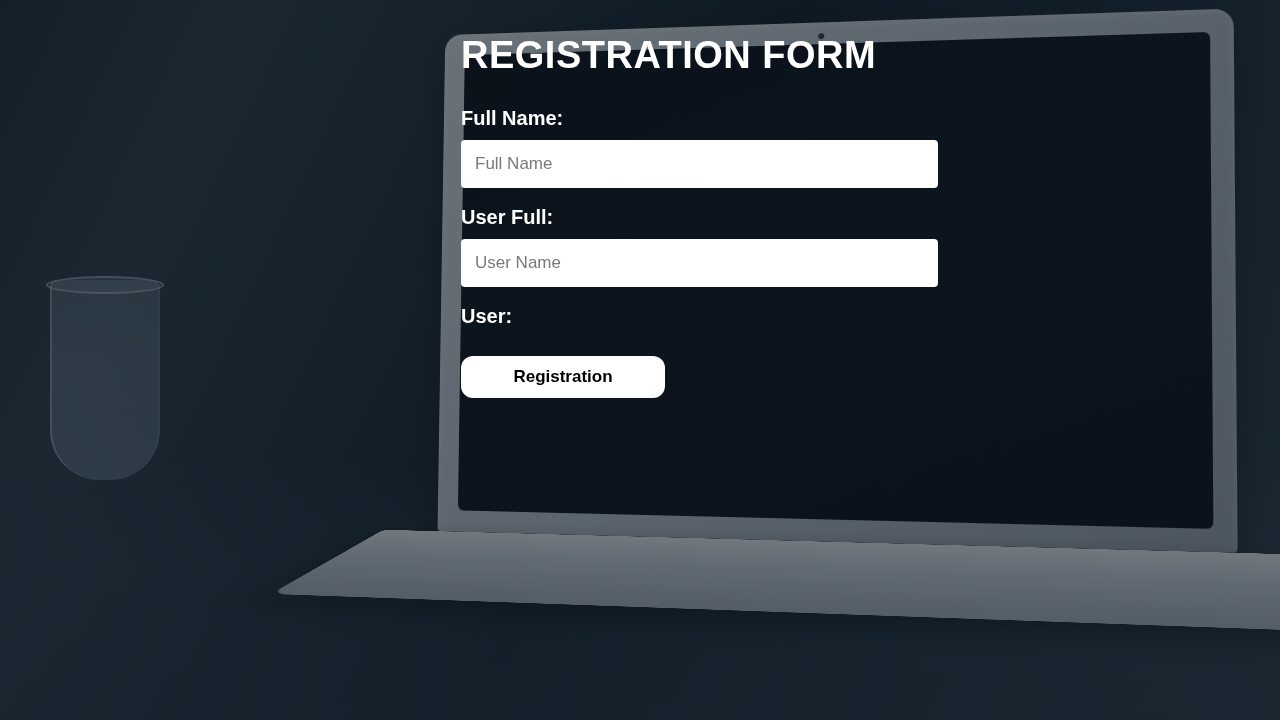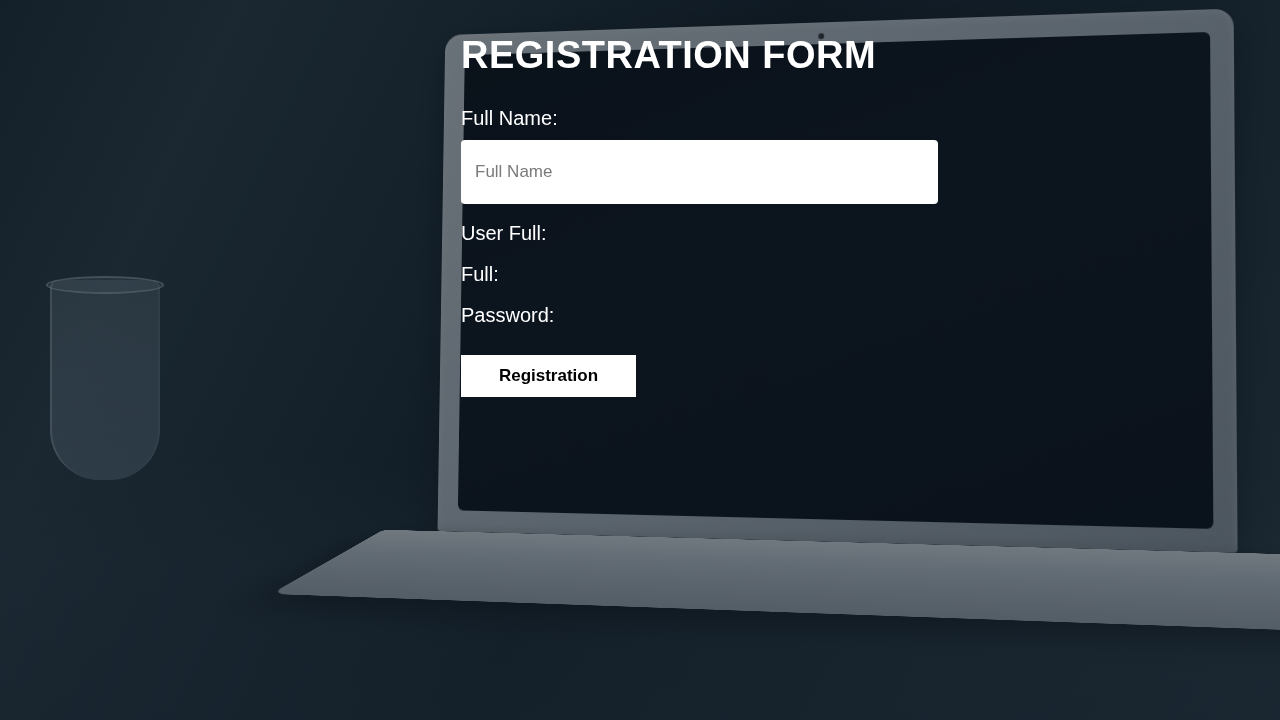--- a/index.html
+++ b/index.html
@@ -166,49 +166,49 @@
       color: #ffffff;
     }
     
     .form-group {
       margin-bottom: 18px;
     }
     
     .form-label {
       display: block;
       font-size: 20px;
-      font-weight: 400;
+      font-weight: 700;
       color: #ffffff;
       margin-bottom: 10px;
     }
     
     .form-input {
       width: 477px;
-      height: 64px;
+      height: 48px;
       background: #ffffff;
       border: none;
       border-radius: 4px;
       padding: 16px 14px;
       font-size: 17px;
       color: #333;
       font-family: Arial, Helvetica, sans-serif;
       outline: none;
     }
     
     .form-input::placeholder {
       color: #7a7a7a;
     }
     
     .submit-button {
       margin-top: 10px;
-      width: 175px;
+      width: 204px;
       height: 42px;
       background: #ffffff;
       border: none;
-      border-radius: 0;
+      border-radius: 12px;
       font-size: 17px;
       font-weight: 700;
       color: #000000;
       font-family: Arial, Helvetica, sans-serif;
       cursor: pointer;
       text-align: center;
     }
   </style>
 </head>
 <body>
@@ -234,24 +234,24 @@
 <div class="form-container">
   <h1 class="form-title">REGISTRATION FORM</h1>
   
   <div class="form-group">
     <label class="form-label">Full Name:</label>
     <input type="text" class="form-input" placeholder="Full Name" style="">
   </div>
   
   <div class="form-group">
     <label class="form-label">User Full:</label>
-  </div>
-  
-  <div class="form-group">
-    <label class="form-label">Full:</label>
-  </div>
-  
-  <div class="form-group">
-    <label class="form-label">Password:</label>
+    <input type="text" class="form-input" placeholder="User Name" style="">
+  </div>
+  
+  <div class="form-group">
+    <label class="form-label">User:</label>
+  </div>
+  
+  <div class="form-group">
   </div>
   
   <button class="submit-button">Registration</button>
 </div>
 
 </body></html>

